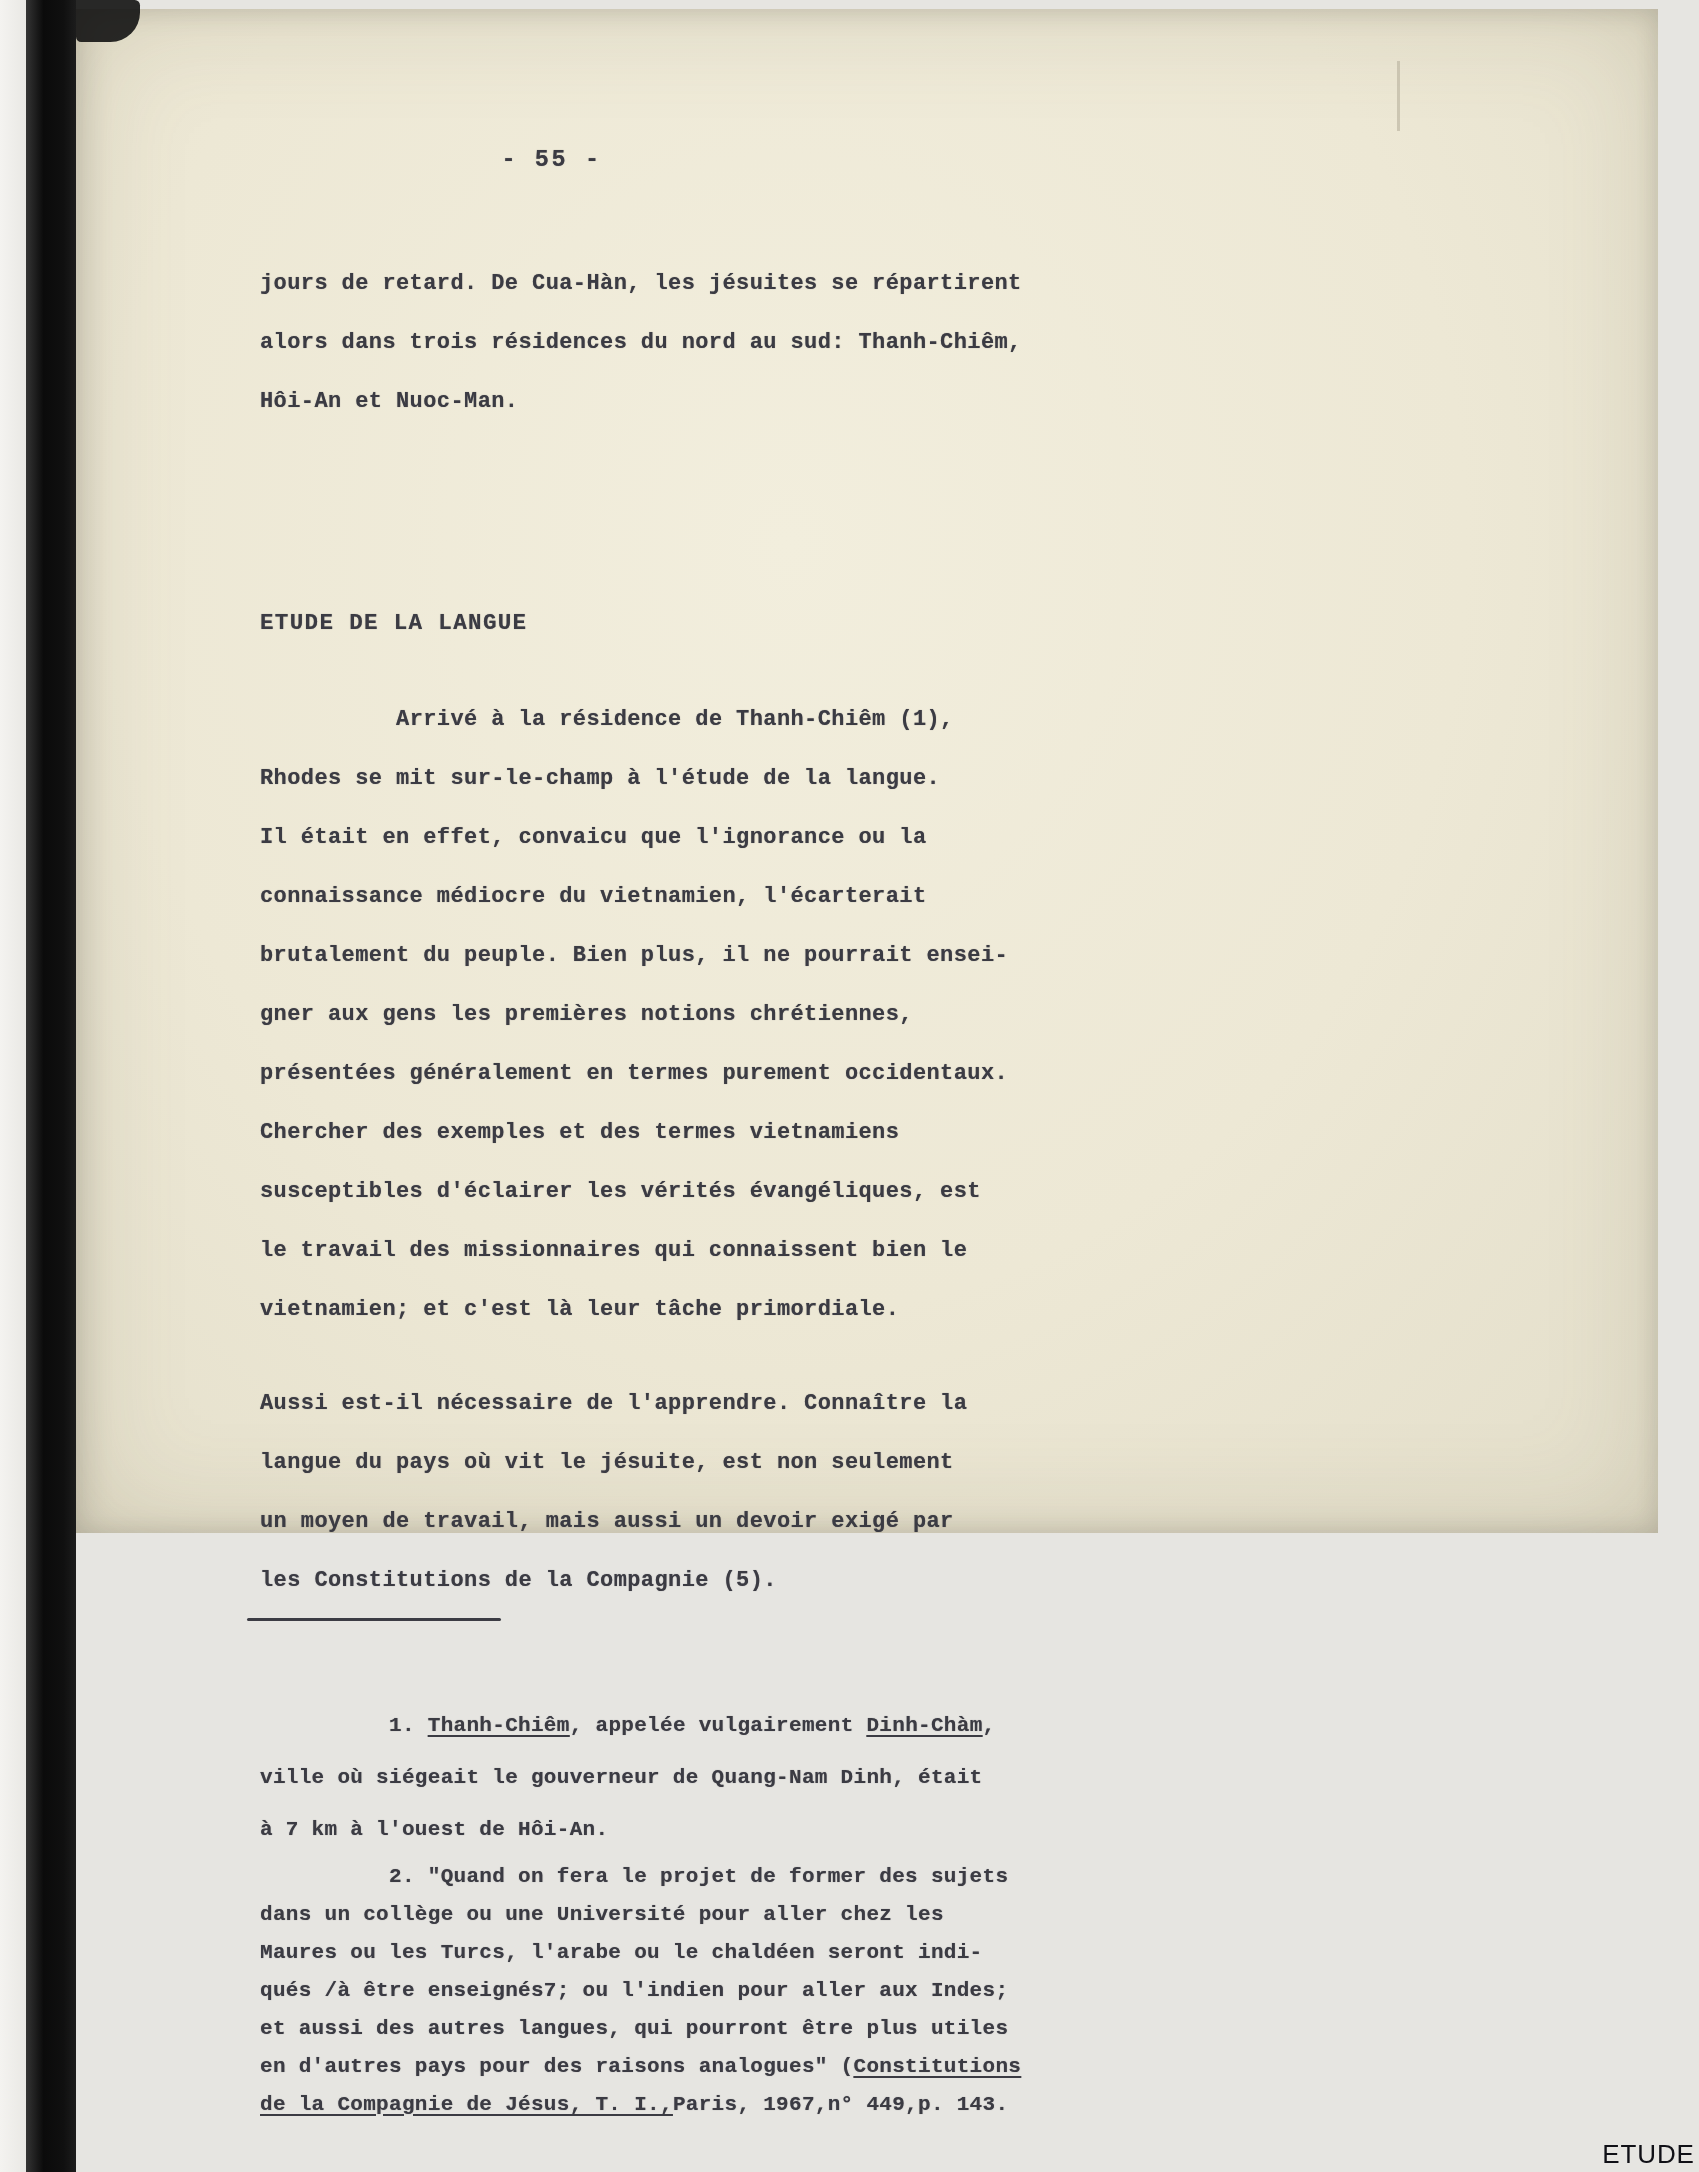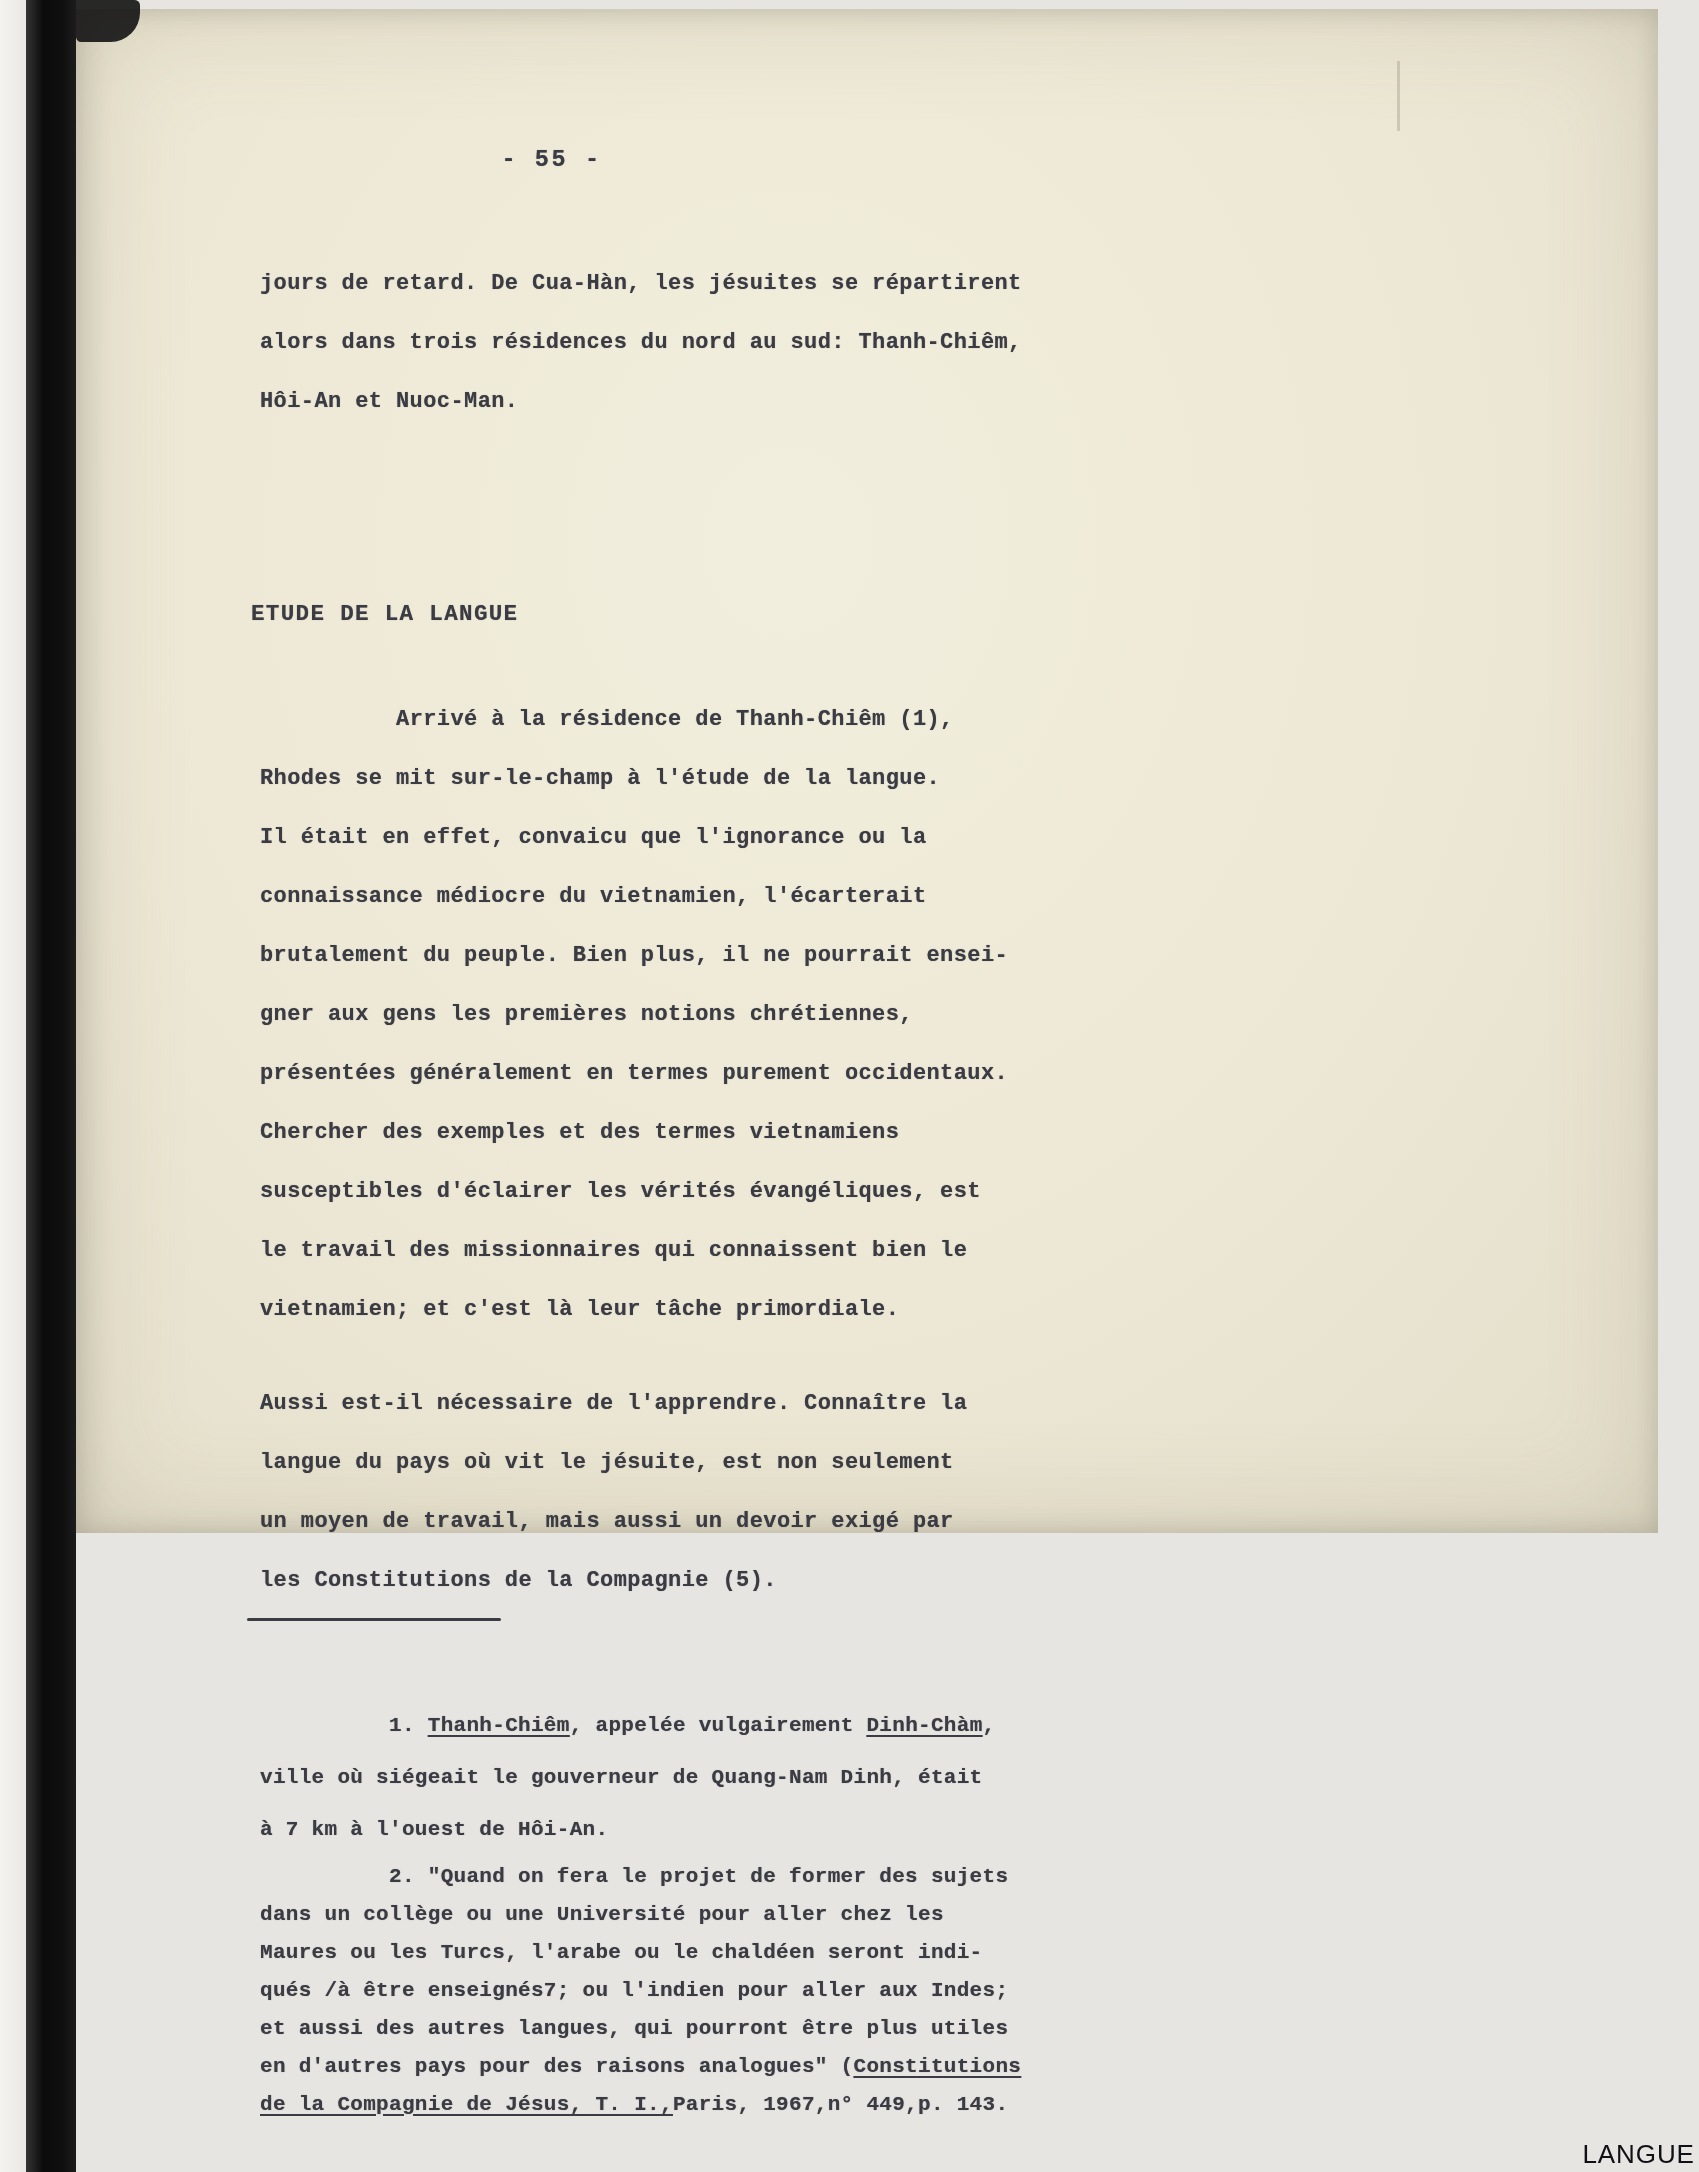--- a/index.html
+++ b/index.html
@@ -37,21 +37,21 @@
     text-shadow:0 0 0.9px rgba(45,45,55,.55);
   }
   .block{position:absolute;left:0;margin:17px;white-space:pre-wrap}
   .pagenum{
     position:absolute;top:137px;left:-65px;width:747px;
     text-align:center;font-size:23.5px;font-weight:700;letter-spacing:2.6px;
   }
   .body-text{font-size:22px;line-height:59px;font-weight:700;letter-spacing:0.4px}
   .p1{top:228px}
   .heading{
-    position:absolute;top:584px;left:0;margin:8px;
+    position:absolute;top:584px;left:0;margin:17px;
     font-size:22.6px;font-weight:700;letter-spacing:1.3px;white-space:pre;
   }
   .p2{top:664px}
   .p3{top:1348px}
   .fnsep{
     position:absolute;top:1609px;left:3.5px;width:254px;height:3.5px;
     background:#3c3c44;border-radius:1.7px;
   }
   .footnote{font-size:21px;font-weight:700;letter-spacing:0.3px}
   .fn1{top:1674px;line-height:52px}
@@ -108,14 +108,14 @@
     <p class="block footnote fn2"><span>          2. "Quand on fera le projet de former des sujets
 dans un collège ou une Université pour aller chez les
 Maures ou les Turcs, l'arabe ou le chaldéen seront indi-
 qués /à être enseignés7; ou l'indien pour aller aux Indes;
 et aussi des autres langues, qui pourront être plus utiles
 en d'autres pays pour des raisons analogues" (</span><span class="u">Constitutions
 de la Compagnie de Jésus, T. I.,</span><span>Paris, 1967,n° 449,p. 143.</span></p>
   </div>
 </div>
 
-<div class="watermark">LANGUE</div>
+<div class="watermark">ETUDE</div>
 
 
 </body></html>

